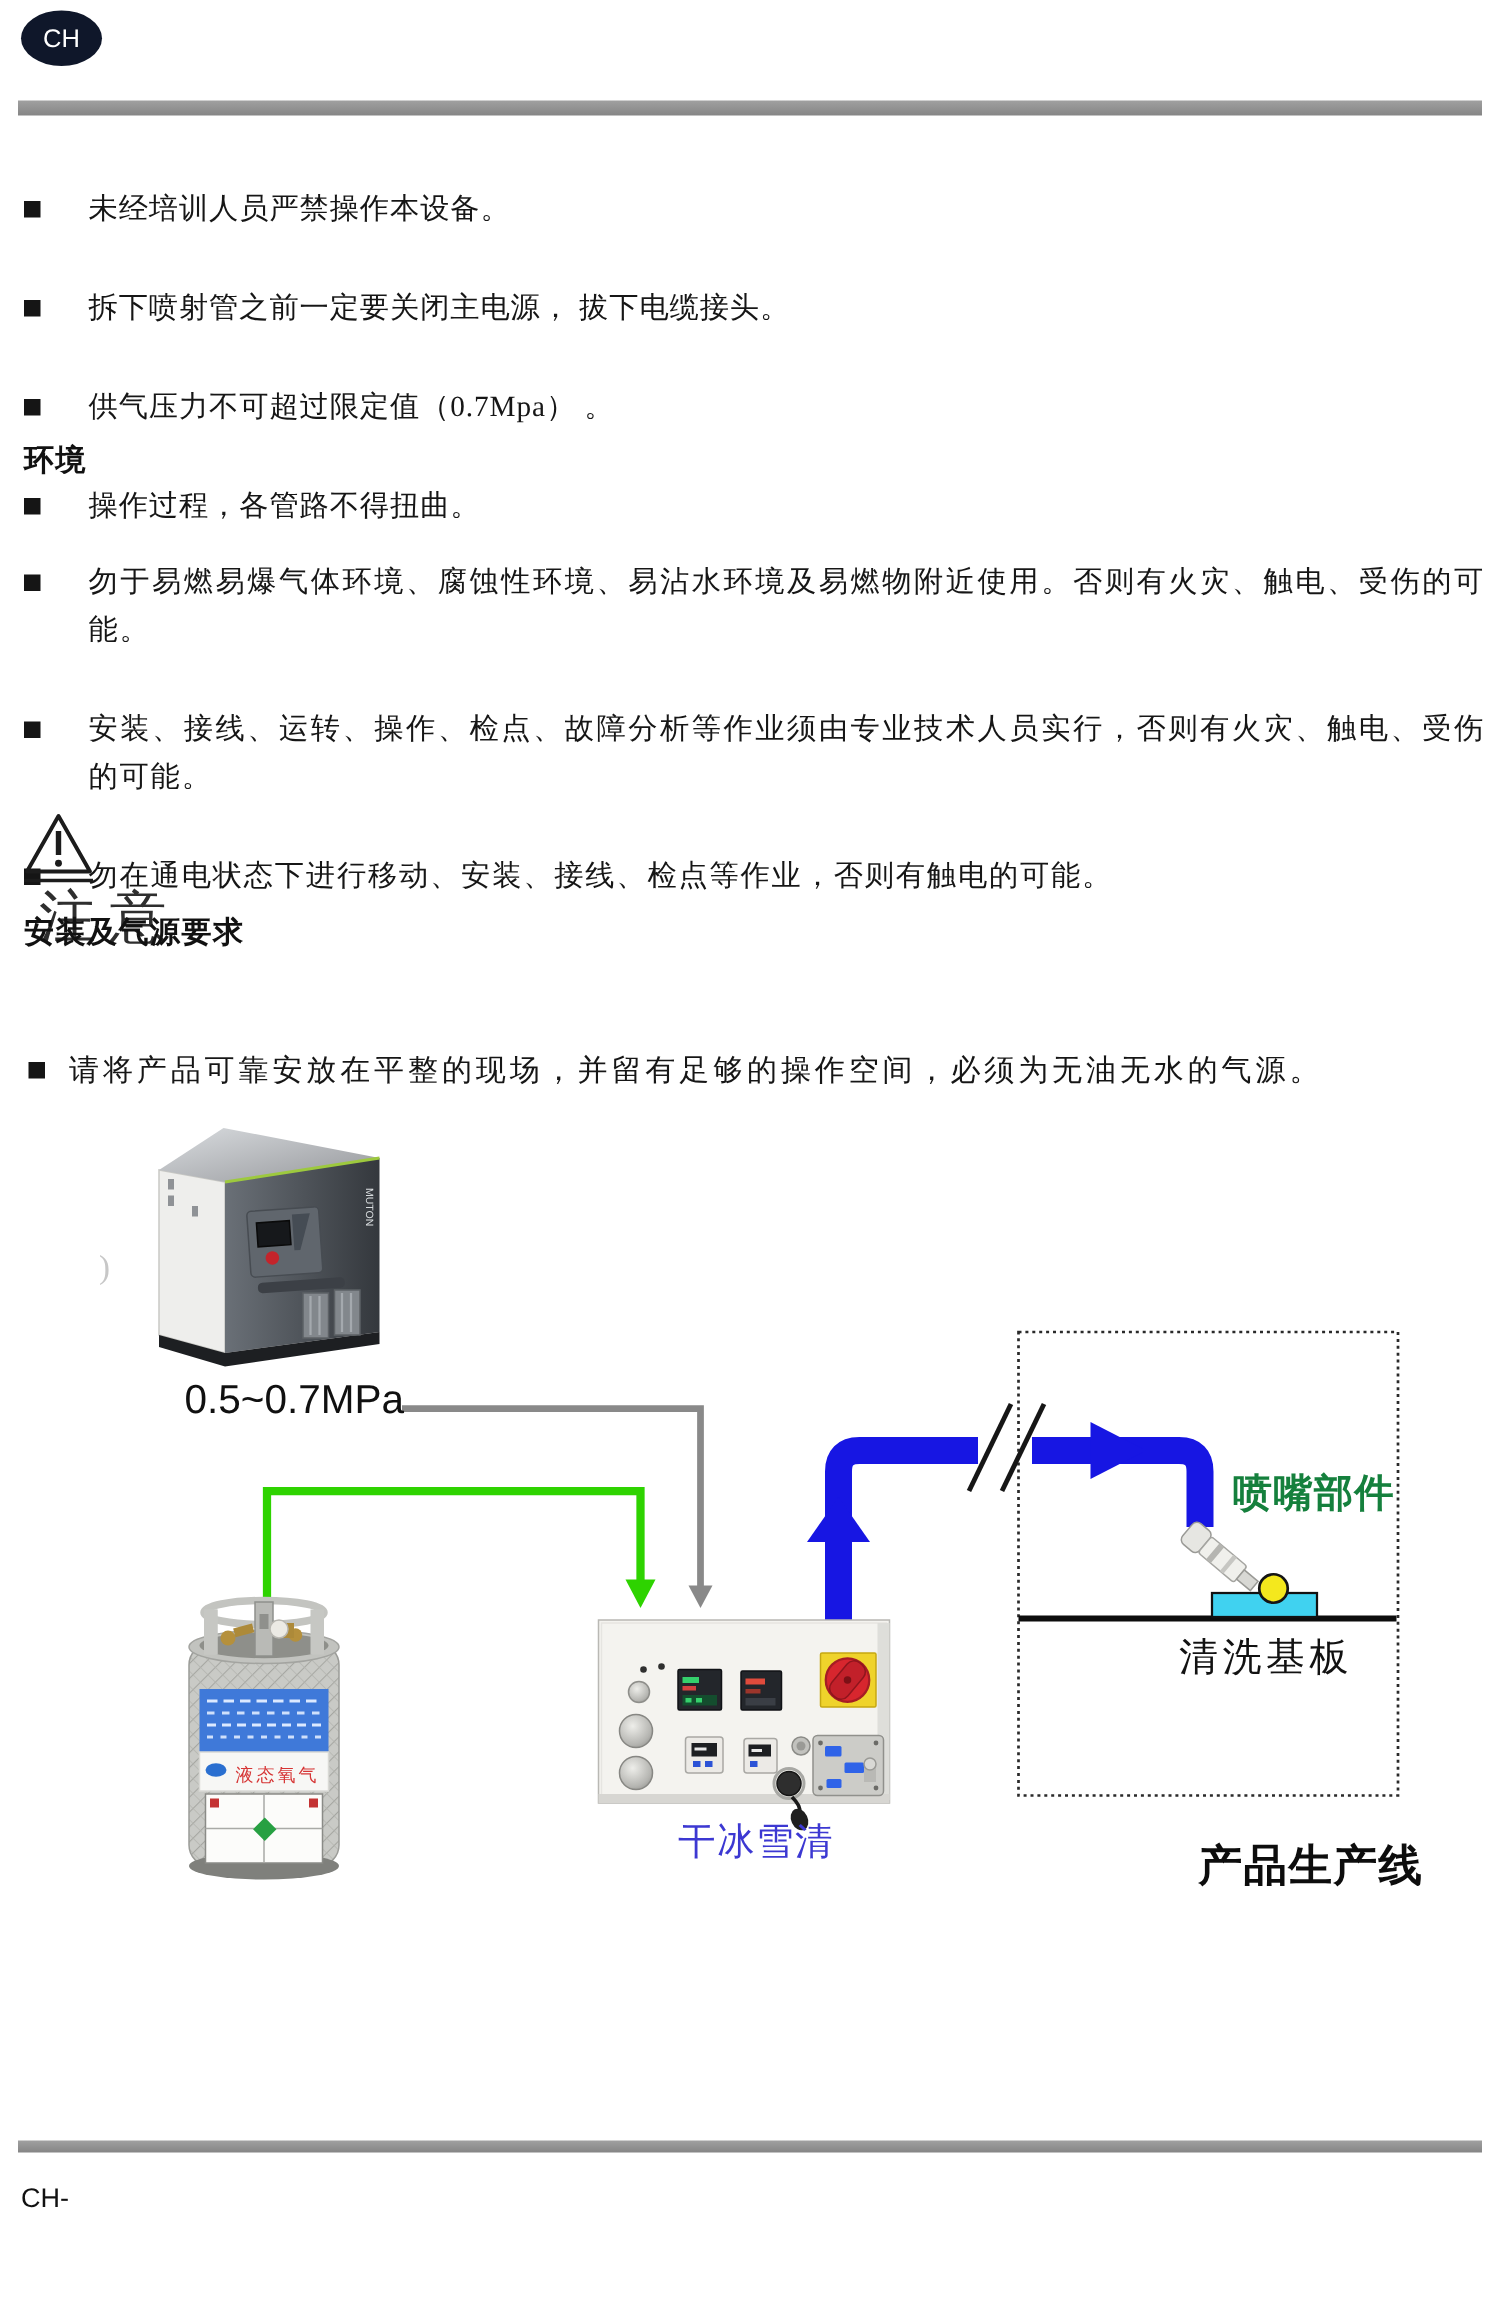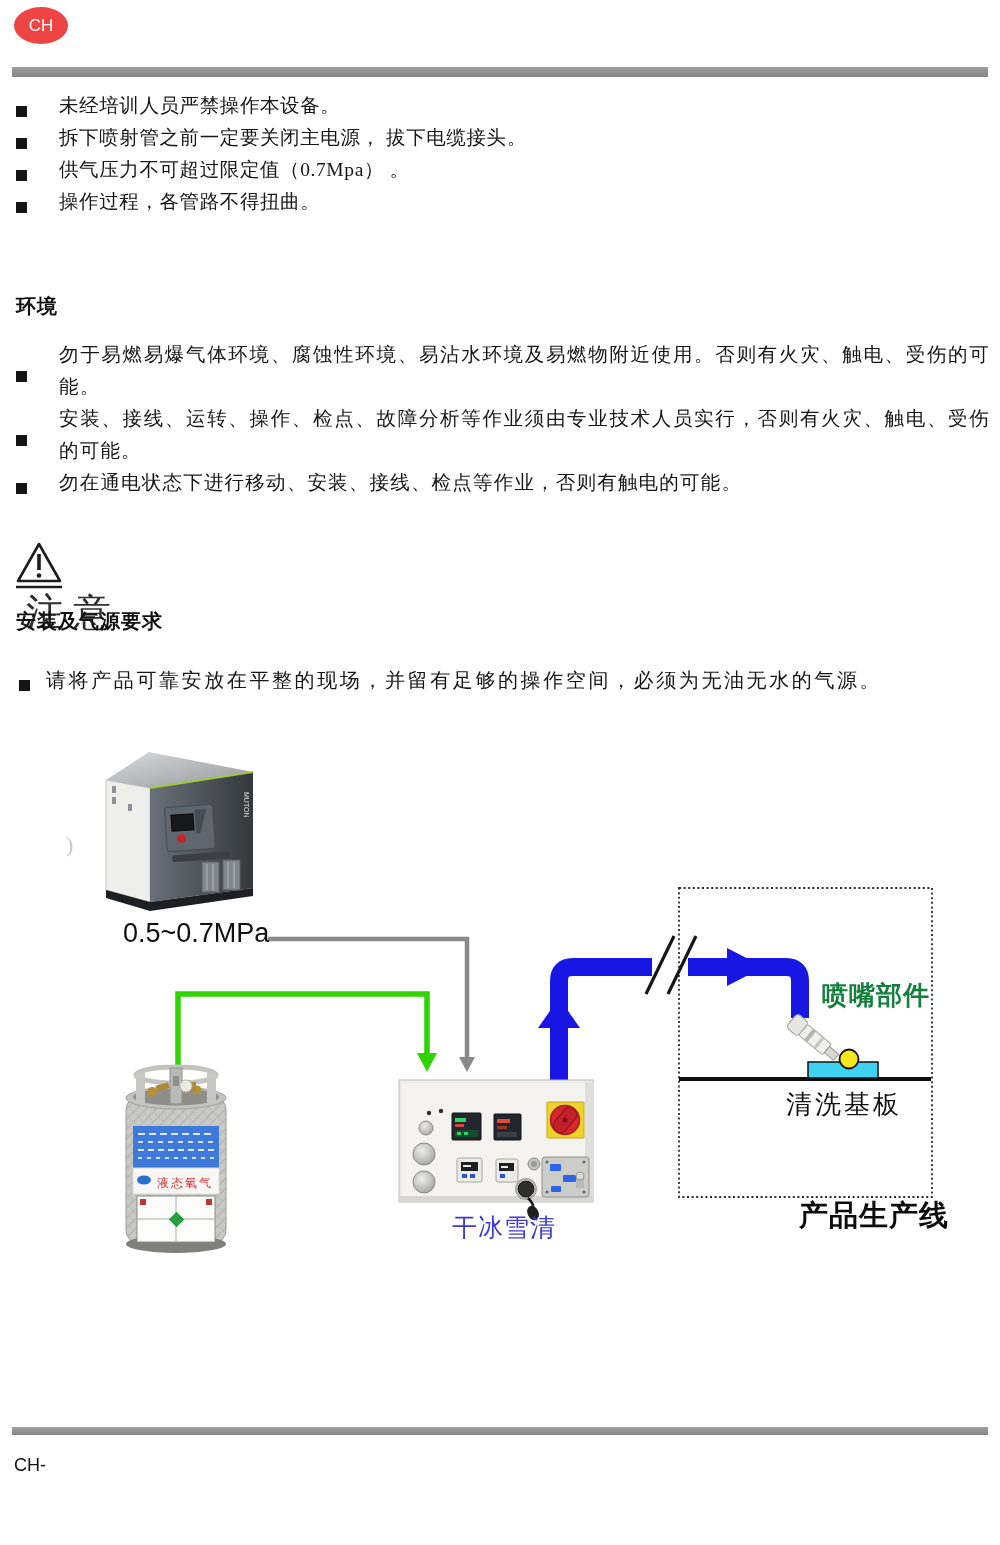--- a/index.html
+++ b/index.html
@@ -1,28 +1,28 @@
 <!DOCTYPE html>
 <html><head>
 <meta charset="utf-8">
 <style>
   html,body{margin:0;padding:0;background:#ffffff;}
   .page{position:relative;width:1000px;height:1545px;background:#fff;overflow:hidden;
         font-family:"Liberation Serif","DejaVu Serif",serif;color:#161616;}
   
-  .ch-badge{position:absolute;left:14px;top:7px;width:54px;height:37px;background:#ef4444;
+  .ch-badge{position:absolute;left:14px;top:7px;width:54px;height:37px;background:#0f172a;
             border-radius:50%;display:flex;align-items:center;justify-content:center;
             color:#fff;font-family:"Liberation Sans",sans-serif;font-size:17px;}
   
   .rule{position:absolute;left:12px;width:976px;background:linear-gradient(#a0a0a0,#858585);}
   .rule-top{top:67px;height:10px;}
   .rule-bottom{top:1427px;height:8px;}
   
   .blist{list-style:none;margin:0;padding:0;position:absolute;left:16px;width:974px;}
-  .li{display:flex;align-items:center;}
+  .li{display:flex;align-items:flex-start;margin-top:34px;}
   .sq{flex:0 0 auto;width:11px;height:11px;background:#151515;margin-top:10px;}
   .li-text{flex:1;line-height:32px;}
   .blist-1{top:90px;}
   .blist-1 .li-text{margin-left:32px;font-size:19.5px;letter-spacing:0.6px;}
   .blist-2{top:339px;}
   .blist-2 .li-text{margin-left:32px;font-size:19.5px;letter-spacing:1.2px;text-align:justify;}
   .blist-3{top:664px;}
   .blist-3 .sq{margin-left:3px;}
   .blist-3 .li-text{margin-left:16px;font-size:20px;letter-spacing:2.6px;}
   
@@ -32,21 +32,21 @@
   .sec-head{position:absolute;left:16px;font-family:"Liberation Sans",sans-serif;font-weight:700;
             font-size:20px;letter-spacing:1px;color:#111;}
   #sec1{top:293px;} #sec2{top:608px;}
   
   .diagram{position:absolute;left:0;top:730px;width:1000px;height:580px;}
   .diagram > svg{position:absolute;left:0;top:0;}
   .dlabel{position:absolute;white-space:nowrap;}
   #lab-pressure{left:123px;top:188px;font-family:"Liberation Sans",sans-serif;font-size:27px;color:#101010;}
   #lab-nozzle{left:822px;top:248px;font-size:26px;font-weight:700;color:#15803d;letter-spacing:1px;}
   #lab-substrate{left:786px;top:357px;font-size:26px;color:#121212;letter-spacing:3px;}
-  #lab-prodline{left:799px;top:466px;font-size:29px;font-weight:700;letter-spacing:1px;color:#0d0d0d;}
+  #lab-prodline{left:799px;top:494px;font-size:29px;font-weight:700;letter-spacing:1px;color:#0d0d0d;}
   #lab-machine{left:452px;top:481px;font-size:25px;color:#3c38d2;letter-spacing:1px;}
   #lab-co2{left:60px;top:529px;font-size:24px;color:#21b43c;letter-spacing:1px;}
   .stray-mark{position:absolute;left:66px;top:102px;color:#c7c7c7;font-size:22px;}
   
   .footer-code{position:absolute;left:14px;top:1455px;font-family:"Liberation Sans",sans-serif;
                font-size:18px;color:#111;}
 </style>
 </head>
 <body>
 

